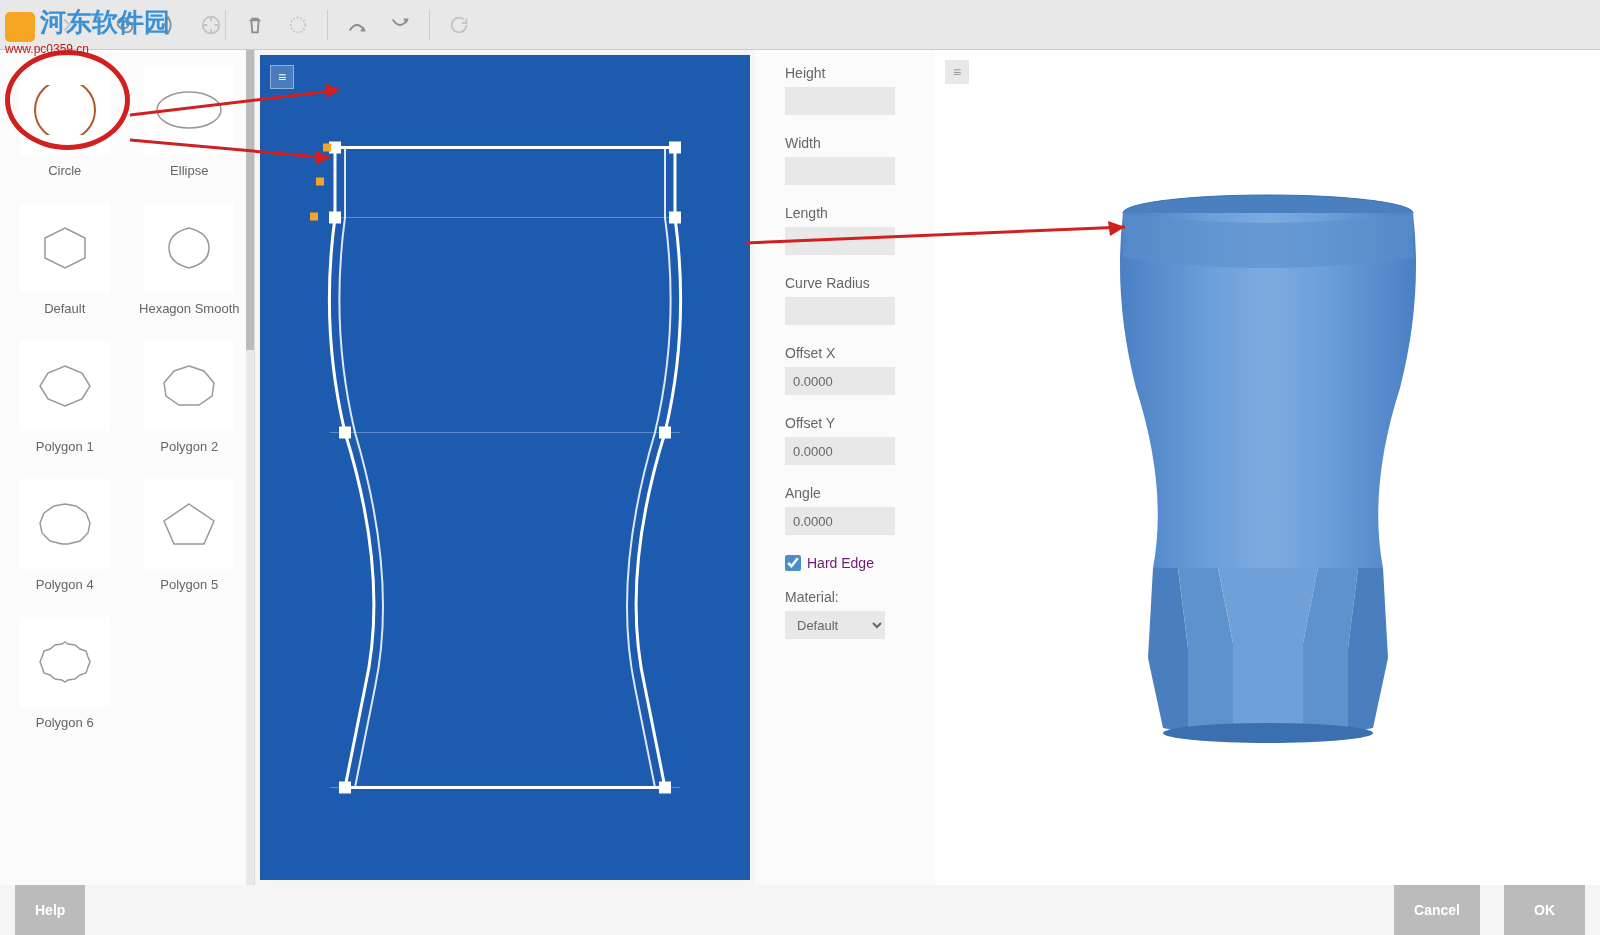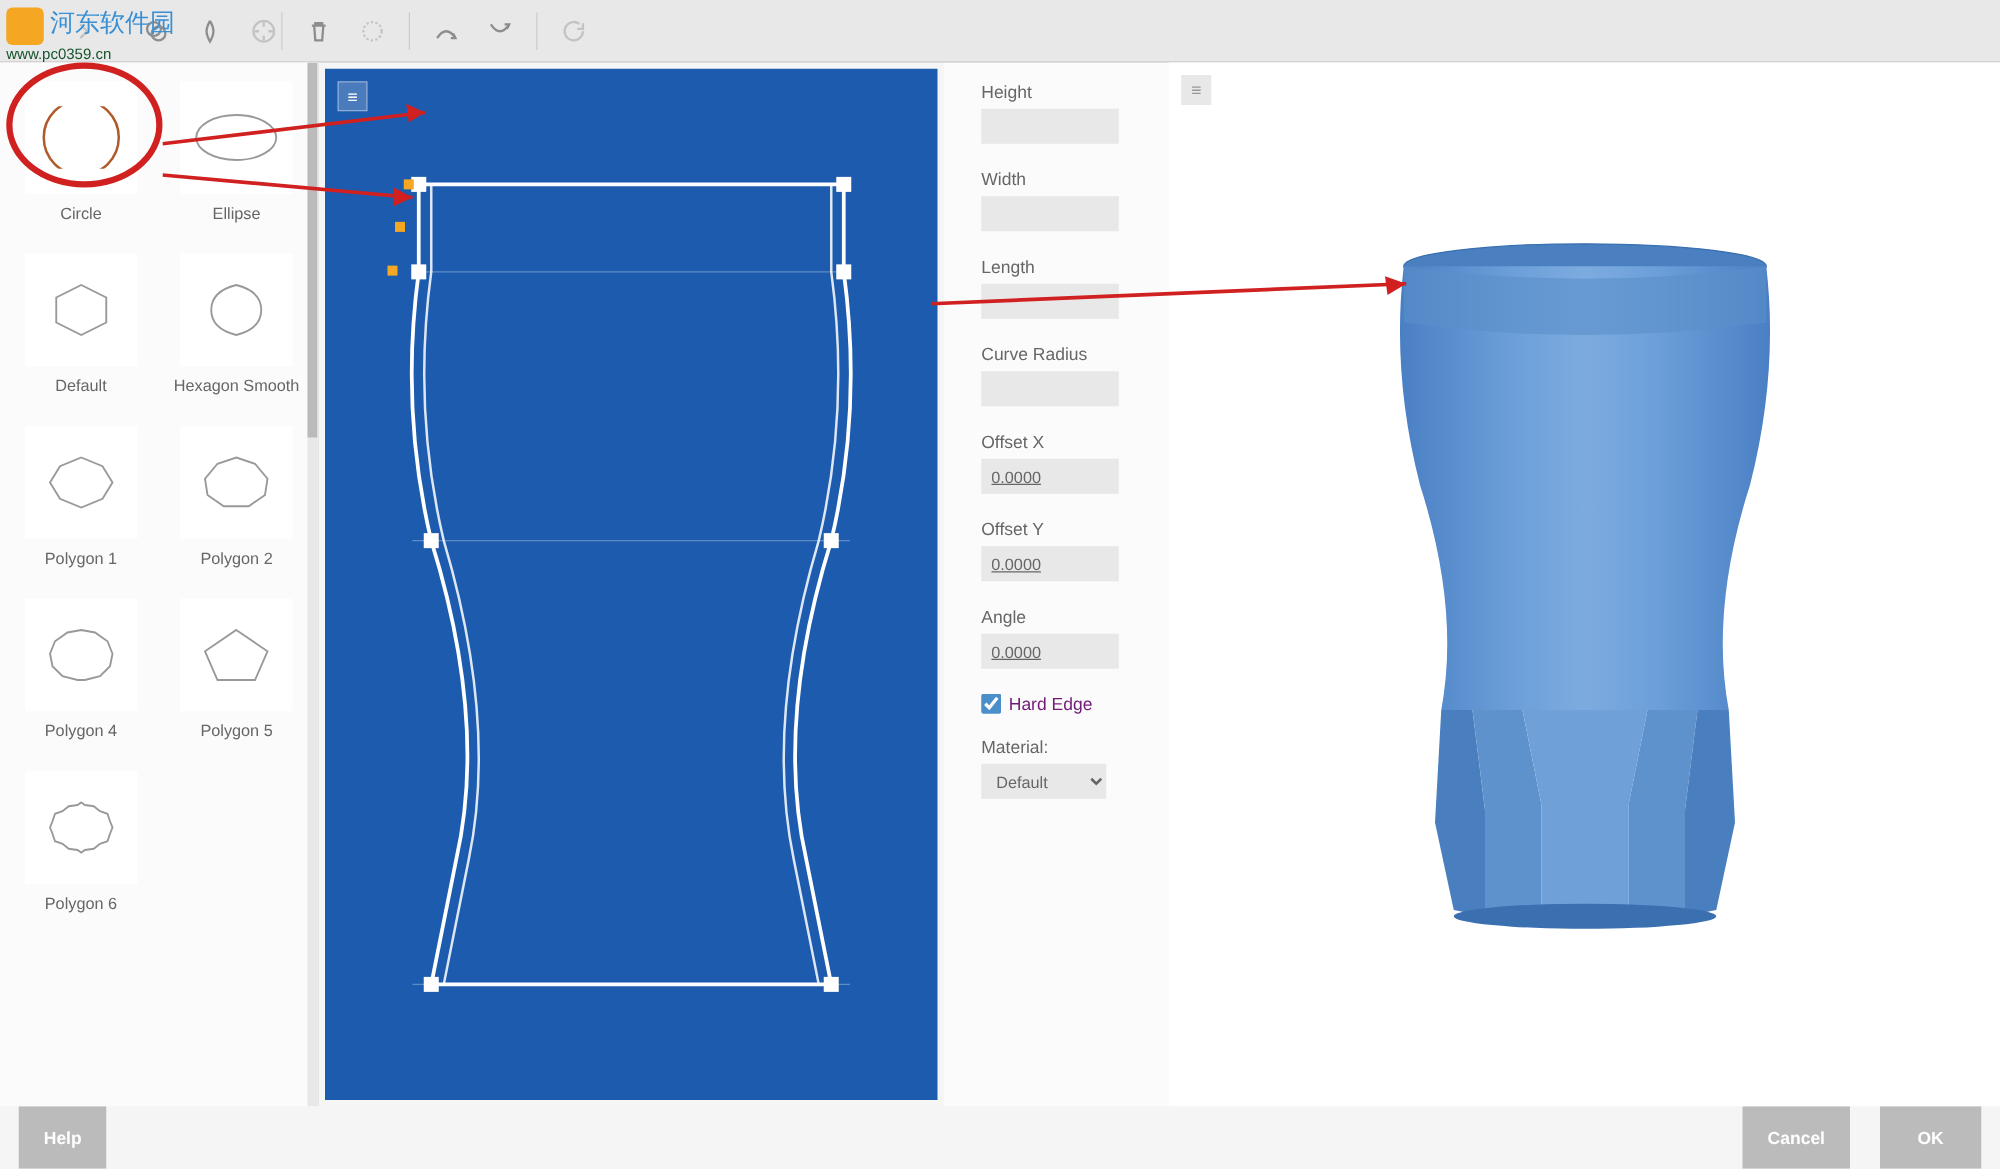--- a/index.html
+++ b/index.html
@@ -4,42 +4,42 @@
   <style>
     * { margin: 0; padding: 0; box-sizing: border-box; font-family: Arial, sans-serif; }
     body { background: #f5f5f5; width: 1600px; height: 935px; overflow: hidden; position: relative; }
     
     .toolbar { height: 50px; background: #e8e8e8; border-bottom: 1px solid #ccc; display: flex; align-items: center; padding: 0 10px; gap: 15px; position: relative; }
     .toolbar-divider { width: 1px; height: 30px; background: #ccc; }
     .toolbar-icon { width: 28px; height: 28px; cursor: pointer; opacity: 0.8; display: flex; align-items: center; justify-content: center; }
     .toolbar-icon svg { width: 22px; height: 22px; fill: #999; }
     
     .watermark { position: absolute; top: 5px; left: 5px; z-index: 100; pointer-events: none; }
-    .watermark-text { font-size: 20px; font-weight: normal; color: #3a90d4; }
-    .watermark-sub { font-size: 12px; color: #14532d; }
+    .watermark-text { font-size: 26px; font-weight: bold; color: #3a90d4; }
+    .watermark-sub { font-size: 12px; color: #b91c1c; }
     .watermark-icon { display: inline-block; width: 30px; height: 30px; background: #f5a623; border-radius: 5px; vertical-align: middle; margin-right: 5px; }
     
     .main-area { display: flex; height: calc(100% - 50px - 50px); }
     
     .shape-panel { width: 255px; background: #fbfbfb; border-right: 1px solid #ddd; padding: 10px 5px; overflow-y: auto; }
     .shape-grid { display: grid; grid-template-columns: 1fr 1fr; gap: 15px 5px; }
     .shape-item { display: flex; flex-direction: column; align-items: center; cursor: pointer; padding: 5px; }
     .shape-preview { width: 90px; height: 90px; background: #fff; display: flex; align-items: center; justify-content: center; }
     .shape-preview svg { width: 70px; height: 50px; }
     .shape-label { font-size: 13px; color: #666; margin-top: 8px; text-align: left; }
     
     .canvas-panel { flex: 0 0 500px; padding: 5px; position: relative; }
     .canvas-area { width: 100%; height: 100%; background: #1c5bad; position: relative; }
     .canvas-menu { position: absolute; top: 10px; left: 10px; width: 24px; height: 24px; background: rgba(255,255,255,0.2); border: 1px solid rgba(255,255,255,0.4); display: flex; align-items: center; justify-content: center; cursor: pointer; }
     .canvas-menu span { color: #fff; font-size: 14px; }
     
     .properties-panel { width: 180px; padding: 15px 20px 15px 30px; background: #fbfbfb; }
     .prop-group { margin-bottom: 20px; }
     .prop-label { font-size: 14px; color: #666; margin-bottom: 6px; display: block; }
-    .prop-input { width: 110px; height: 28px; background: #e8e8e8; border: none; padding: 0 8px; font-size: 13px; color: #666; text-decoration: underline; }
+    .prop-input { width: 110px; height: 28px; background: #e8e8e8; border: none; padding: 0 8px; font-size: 13px; color: #666; }
     .prop-checkbox { display: flex; align-items: center; gap: 6px; margin-bottom: 18px; }
     .prop-checkbox input { width: 16px; height: 16px; accent-color: #4a8fc9; }
     .prop-checkbox label { font-size: 14px; color: #701a75; }
     .prop-select { width: 100px; height: 28px; background: #e8e8e8; border: none; padding: 0 8px; font-size: 13px; color: #666; }
     
     .preview-panel { flex: 1; background: #fff; position: relative; display: flex; align-items: center; justify-content: center; }
     .preview-menu { position: absolute; top: 10px; left: 10px; width: 24px; height: 24px; background: #e8e8e8; display: flex; align-items: center; justify-content: center; cursor: pointer; }
     .preview-menu span { color: #999; font-size: 14px; }
     
     .footer { height: 50px; background: #f5f5f5; display: flex; justify-content: space-between; padding: 0 15px; }

